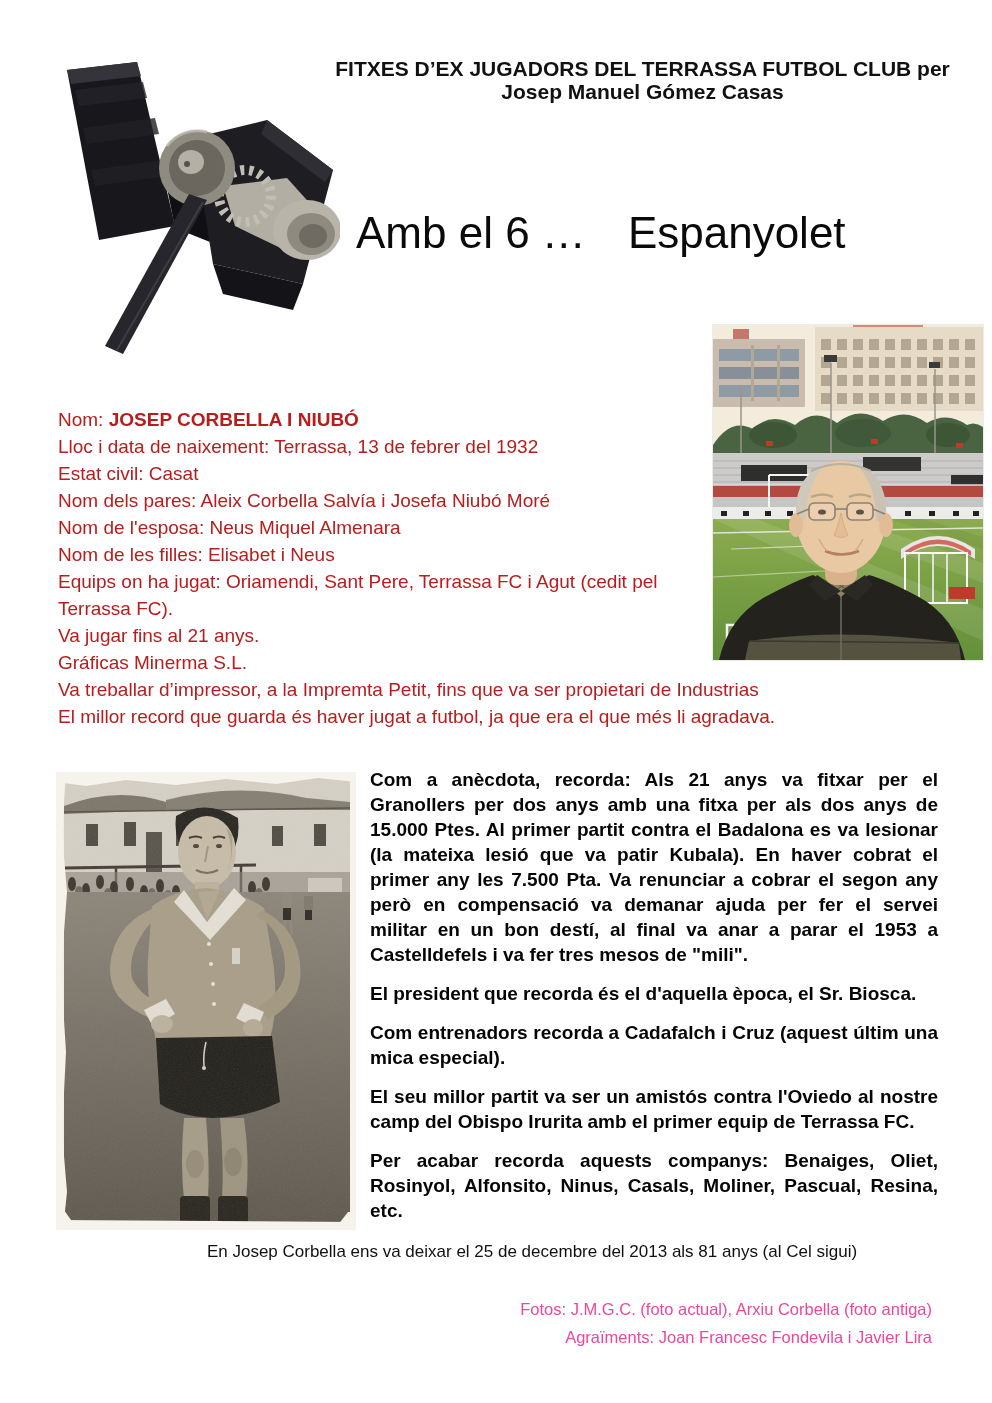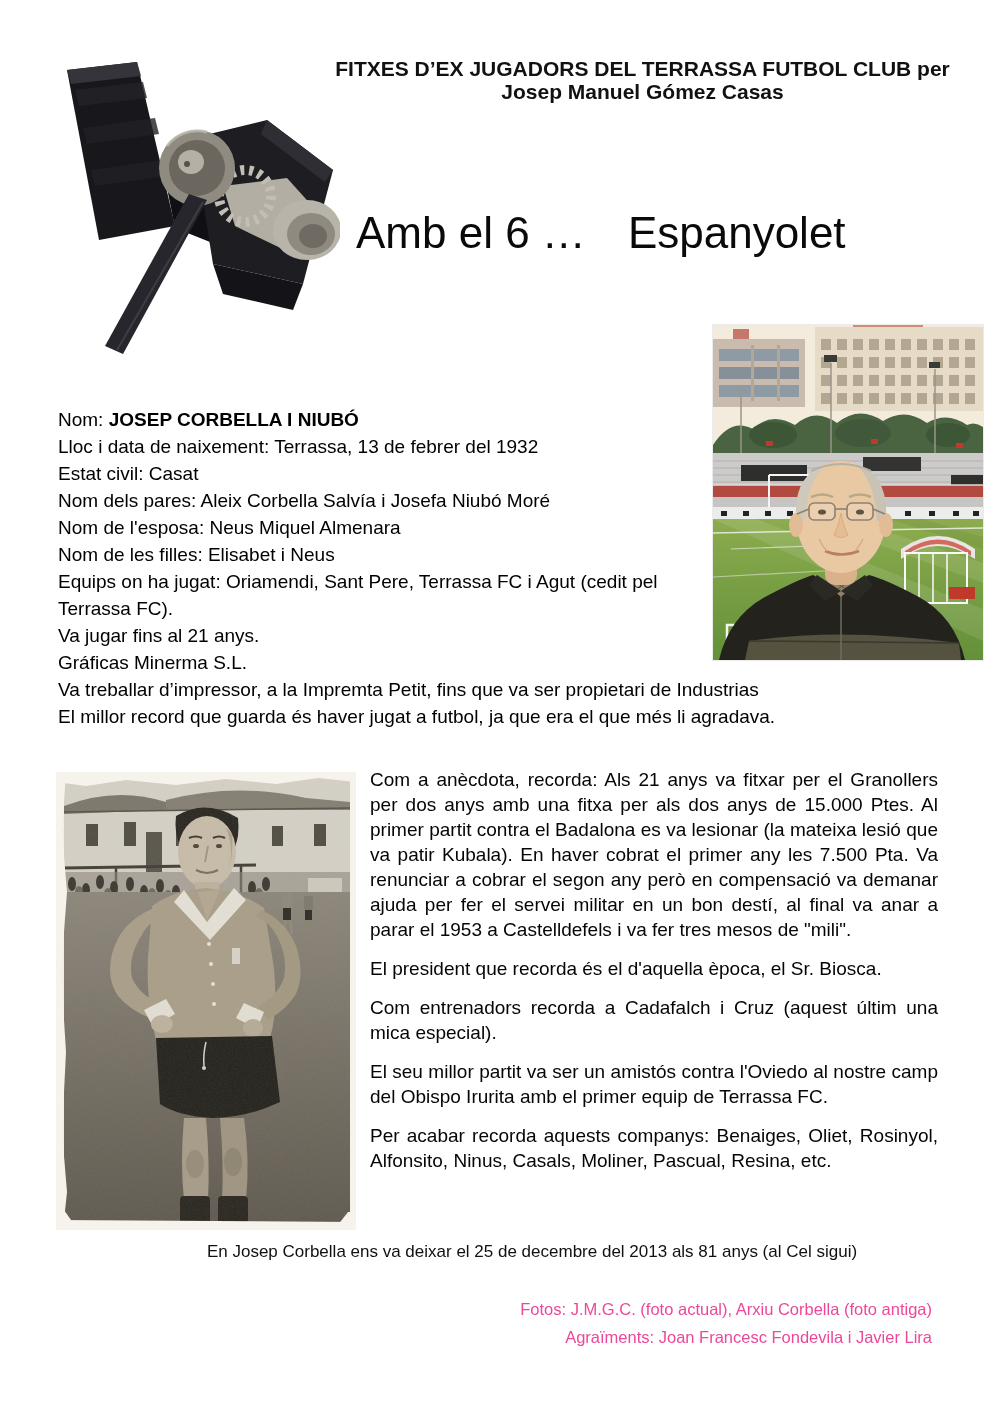--- a/index.html
+++ b/index.html
@@ -13,28 +13,28 @@
   
   .camera-wrap{position:absolute;left:55px;top:58px;width:285px;height:300px;}
   
   .title{position:absolute;left:350px;top:201px;margin:6px;font-size:44px;font-weight:400;
     line-height:52px;color:#0a0a0a;white-space:nowrap;}
   .title .part2{margin-left:42px;}
   
   .photo-current{position:absolute;left:713px;top:325px;width:270px;height:335px;margin:0;
     box-shadow:0 0 0 1px rgba(0,0,0,0.08);}
   
-  .bio{position:absolute;left:58px;top:406px;font-size:19px;line-height:27px;color:#000000;}
+  .bio{position:absolute;left:58px;top:406px;font-size:19px;line-height:27px;color:#b91c1c;}
   .bio-line{white-space:nowrap;}
   .bio-line strong{font-weight:bold;}
   
   .photo-old{position:absolute;left:56px;top:772px;width:300px;height:458px;margin:0;}
   .story-text{position:absolute;left:370px;top:767px;width:571px;font-size:19px;
     line-height:25px;text-align:justify;color:#050505;}
-  .story-text p{margin:0 3px 14px 0;}
+  .story-text p{margin:0 3px 14px 0;font-weight:bold;}
   
   .obituary{position:absolute;left:0;top:1242px;width:992px;text-align:center;
     font-size:17px;color:#111;padding-left:36px;}
   .credits{position:absolute;right:60px;top:1295px;text-align:right;font-size:16.5px;
     line-height:28px;color:#ec4899;}
   svg{display:block;}
 </style>
 </head>
 <body>
 

